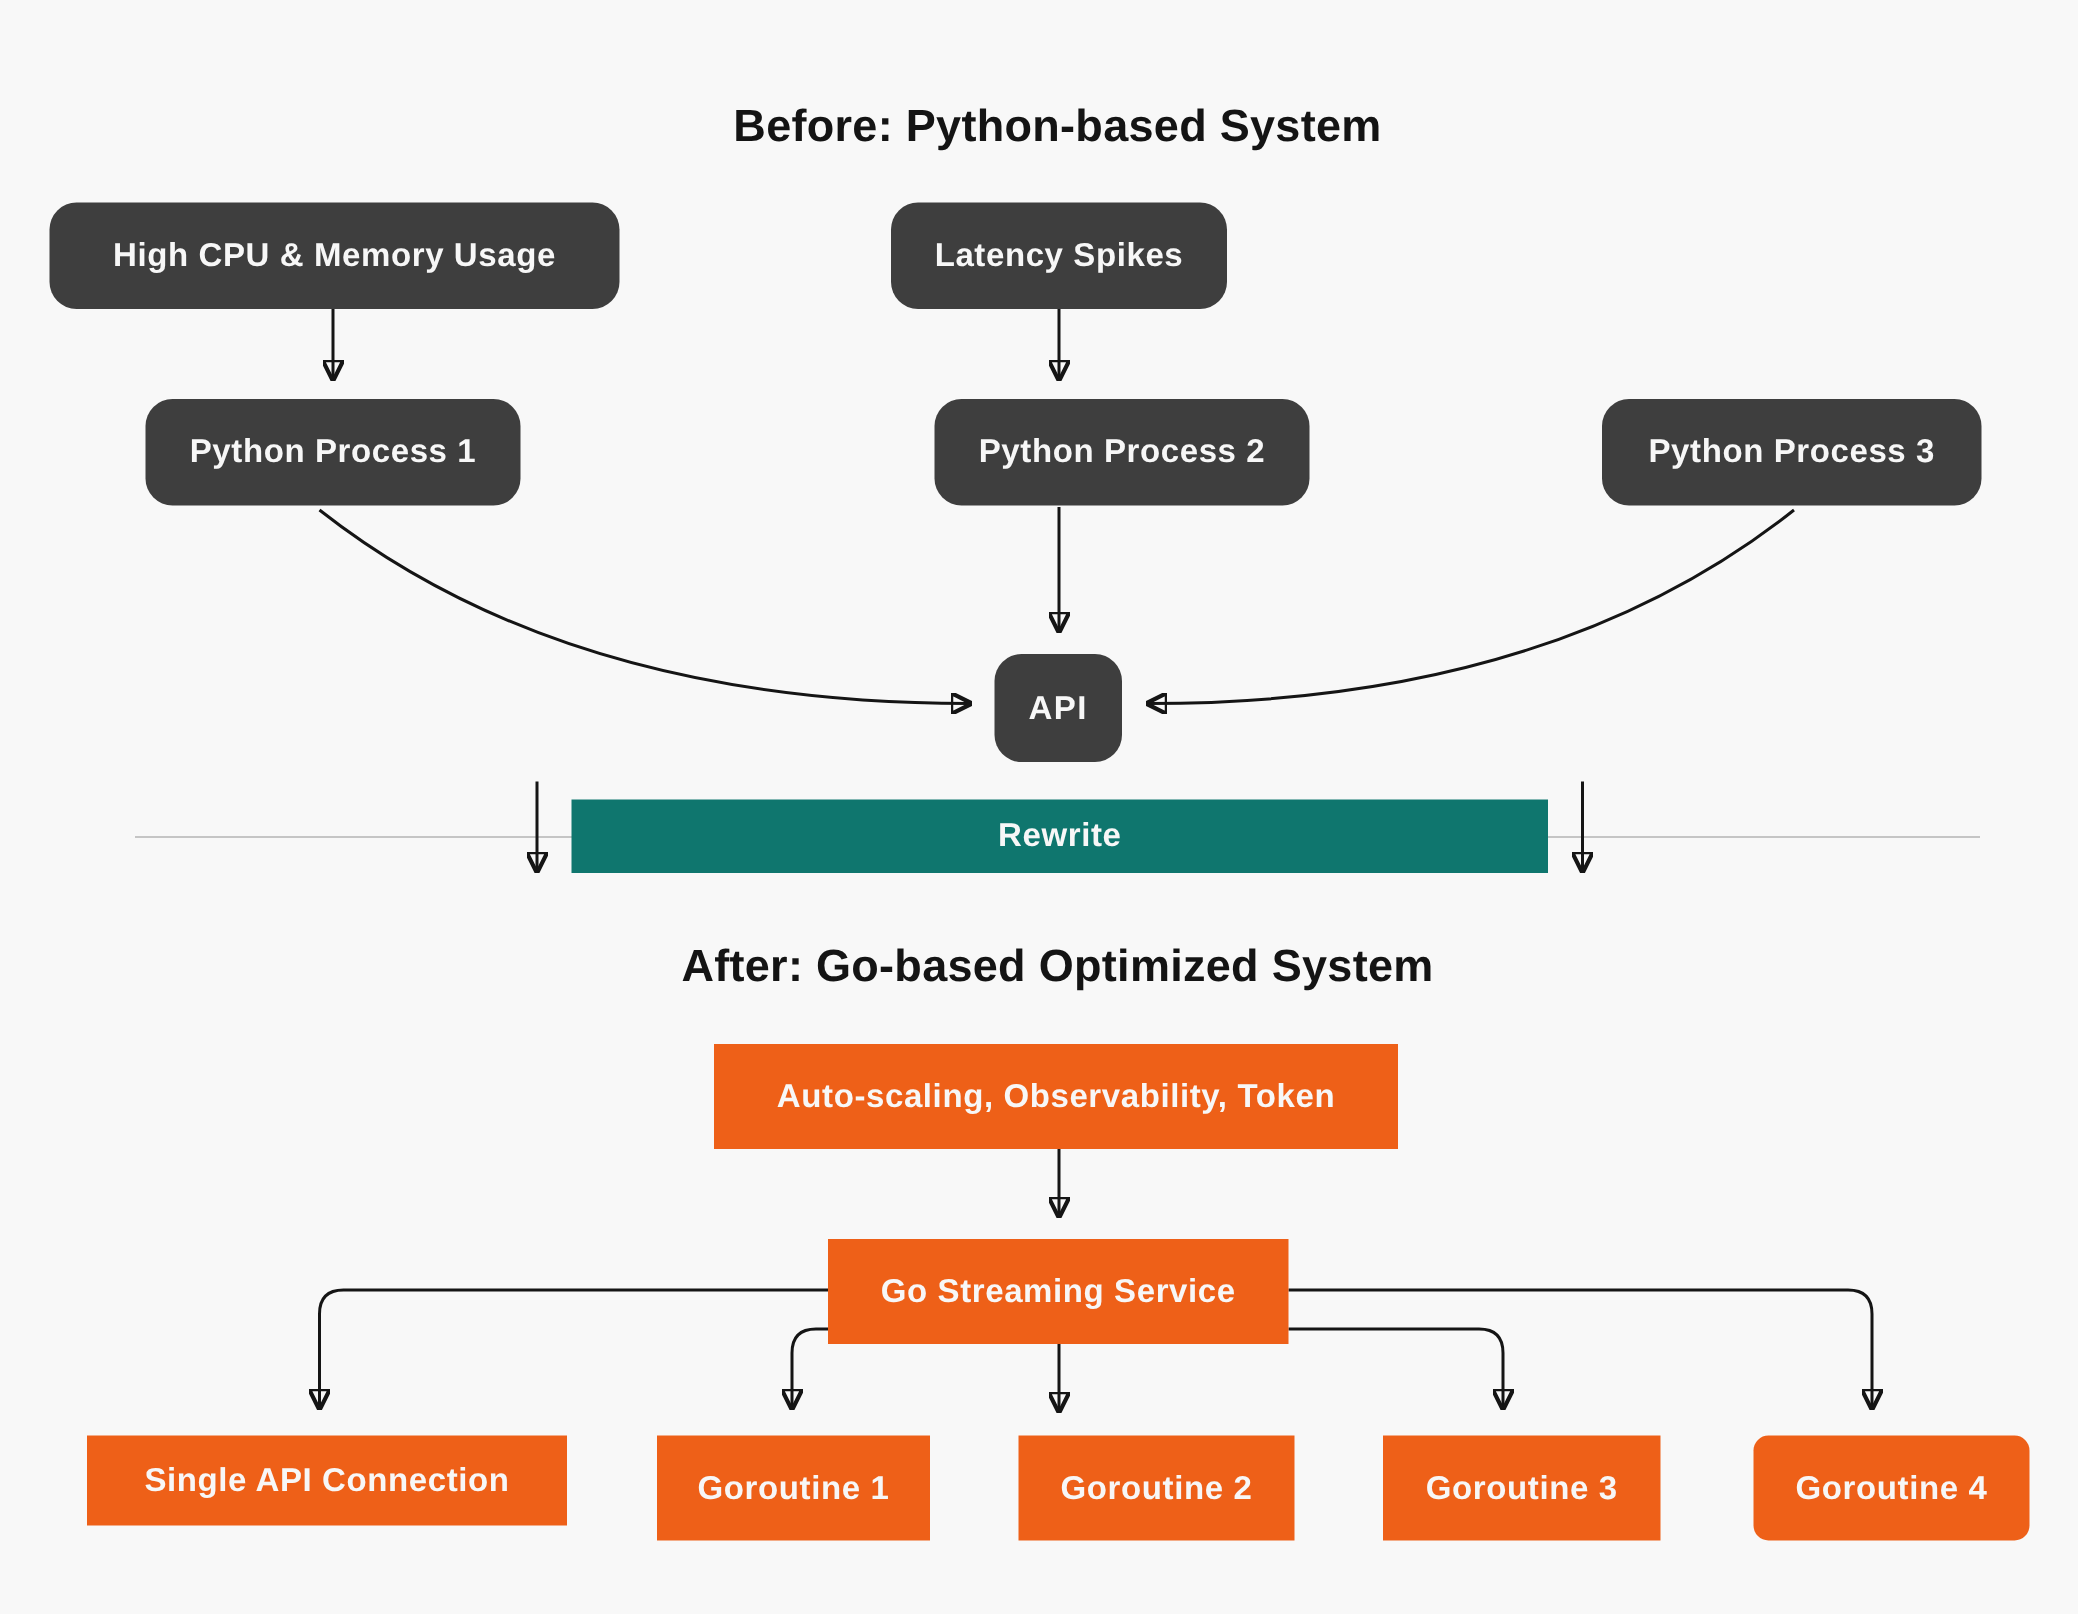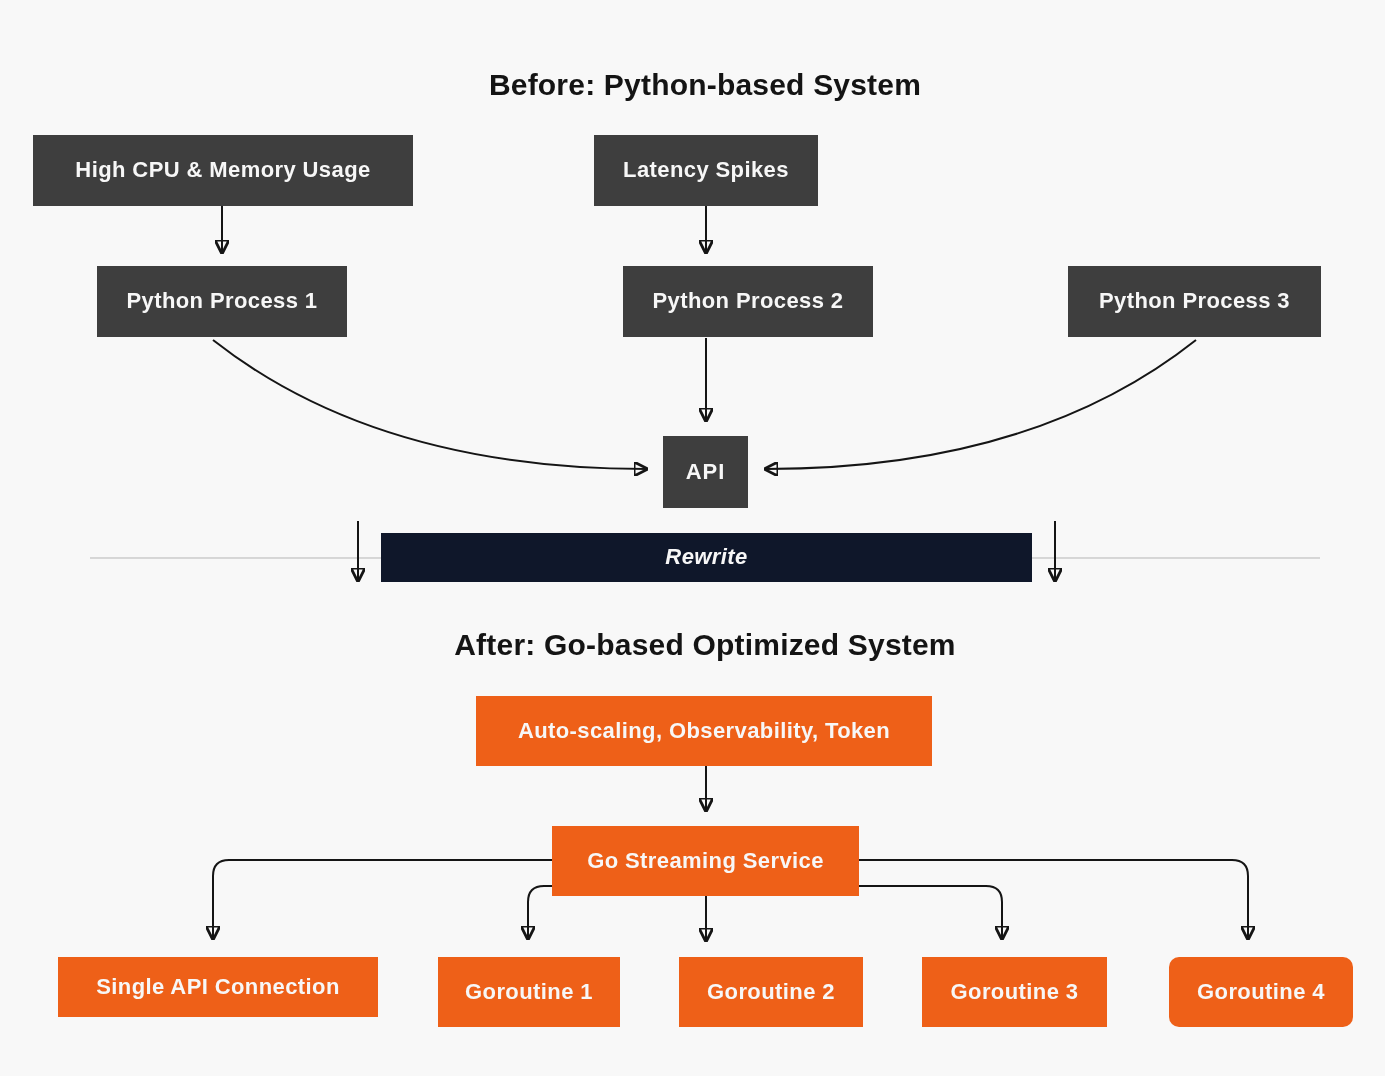--- a/index.html
+++ b/index.html
@@ -37,23 +37,23 @@
     align-items: center;
     justify-content: center;
     text-align: center;
     color: #f7f7f7;
     font-size: 22px;
     font-weight: 700;
     letter-spacing: 0.4px;
     line-height: 1.2;
     box-sizing: border-box;
   }
-  .node.dark   { background: #3e3e3e; }
+  .node.dark   { background: #3e3e3e; border-radius: 18px; }
   .node.orange { background: #ee6018; }
-  .node.blue   { background: #0f172a; font-style: italic; }
+  .node.blue   { background: #0f766e; }
   .section-title {
     position: absolute;
     text-align: center;
     color: #141414;
     font-size: 30px;
     font-weight: 700;
     letter-spacing: 0.2px;
   }
 </style>
 </head>

